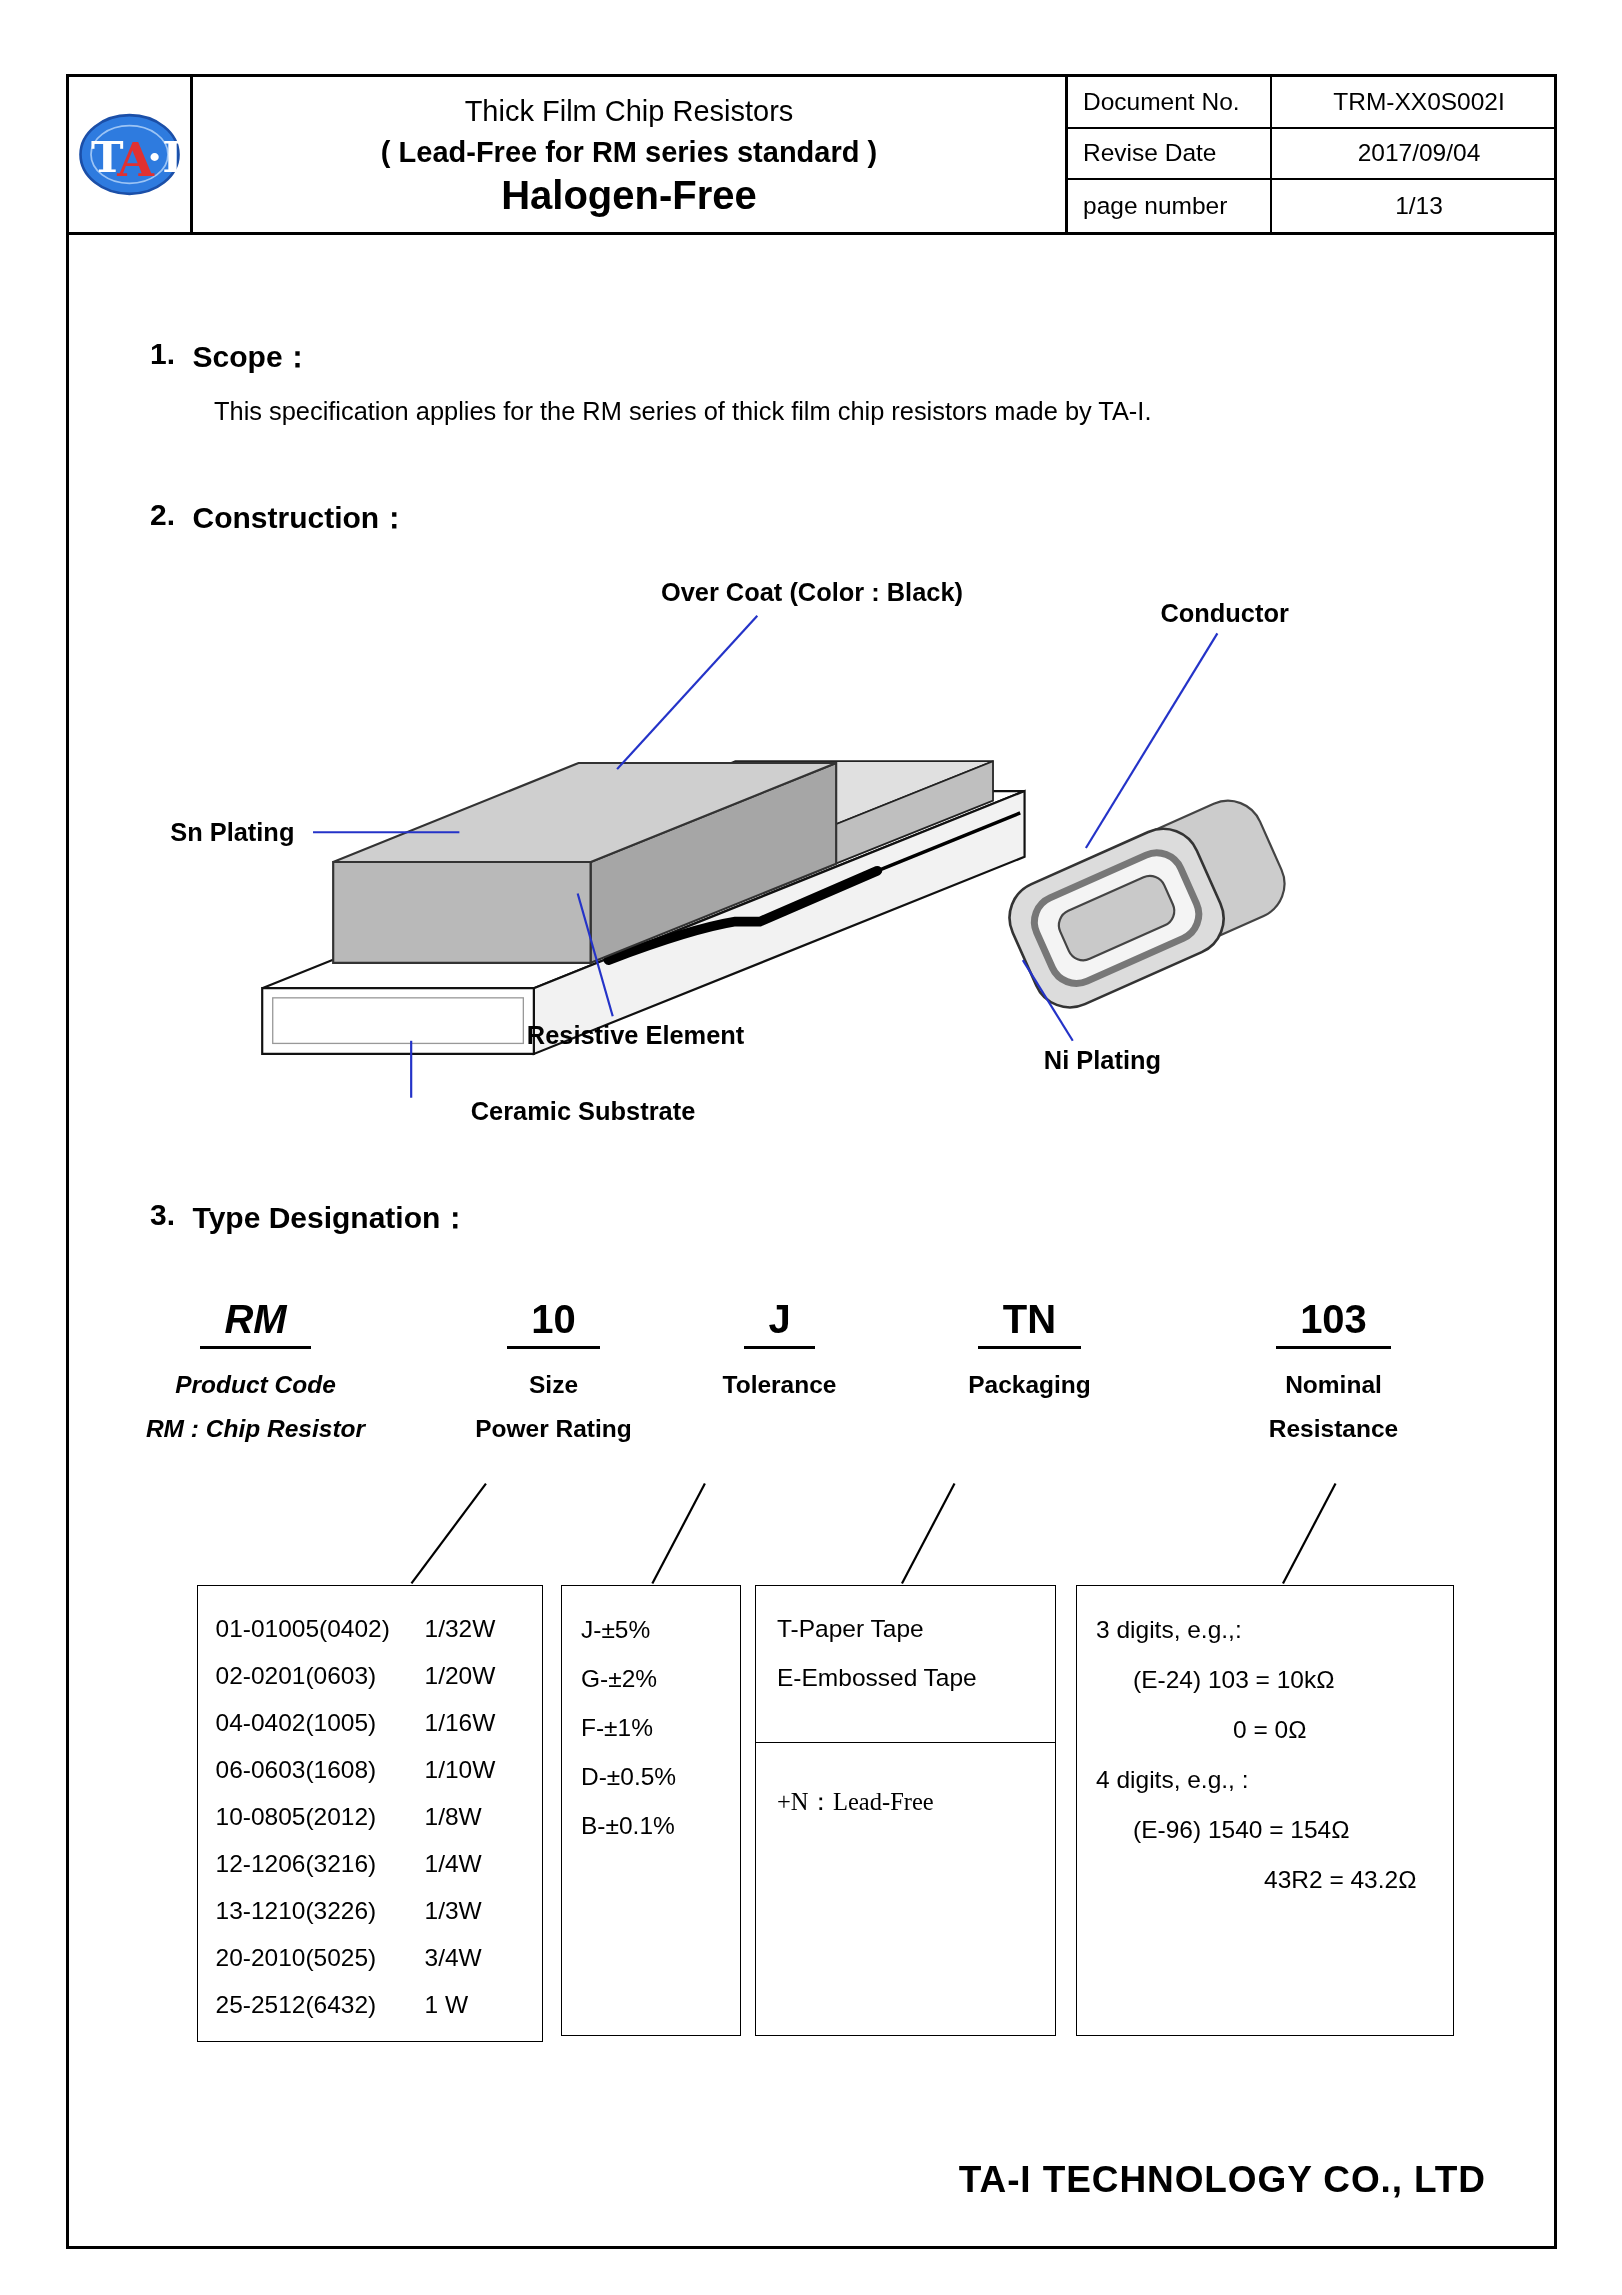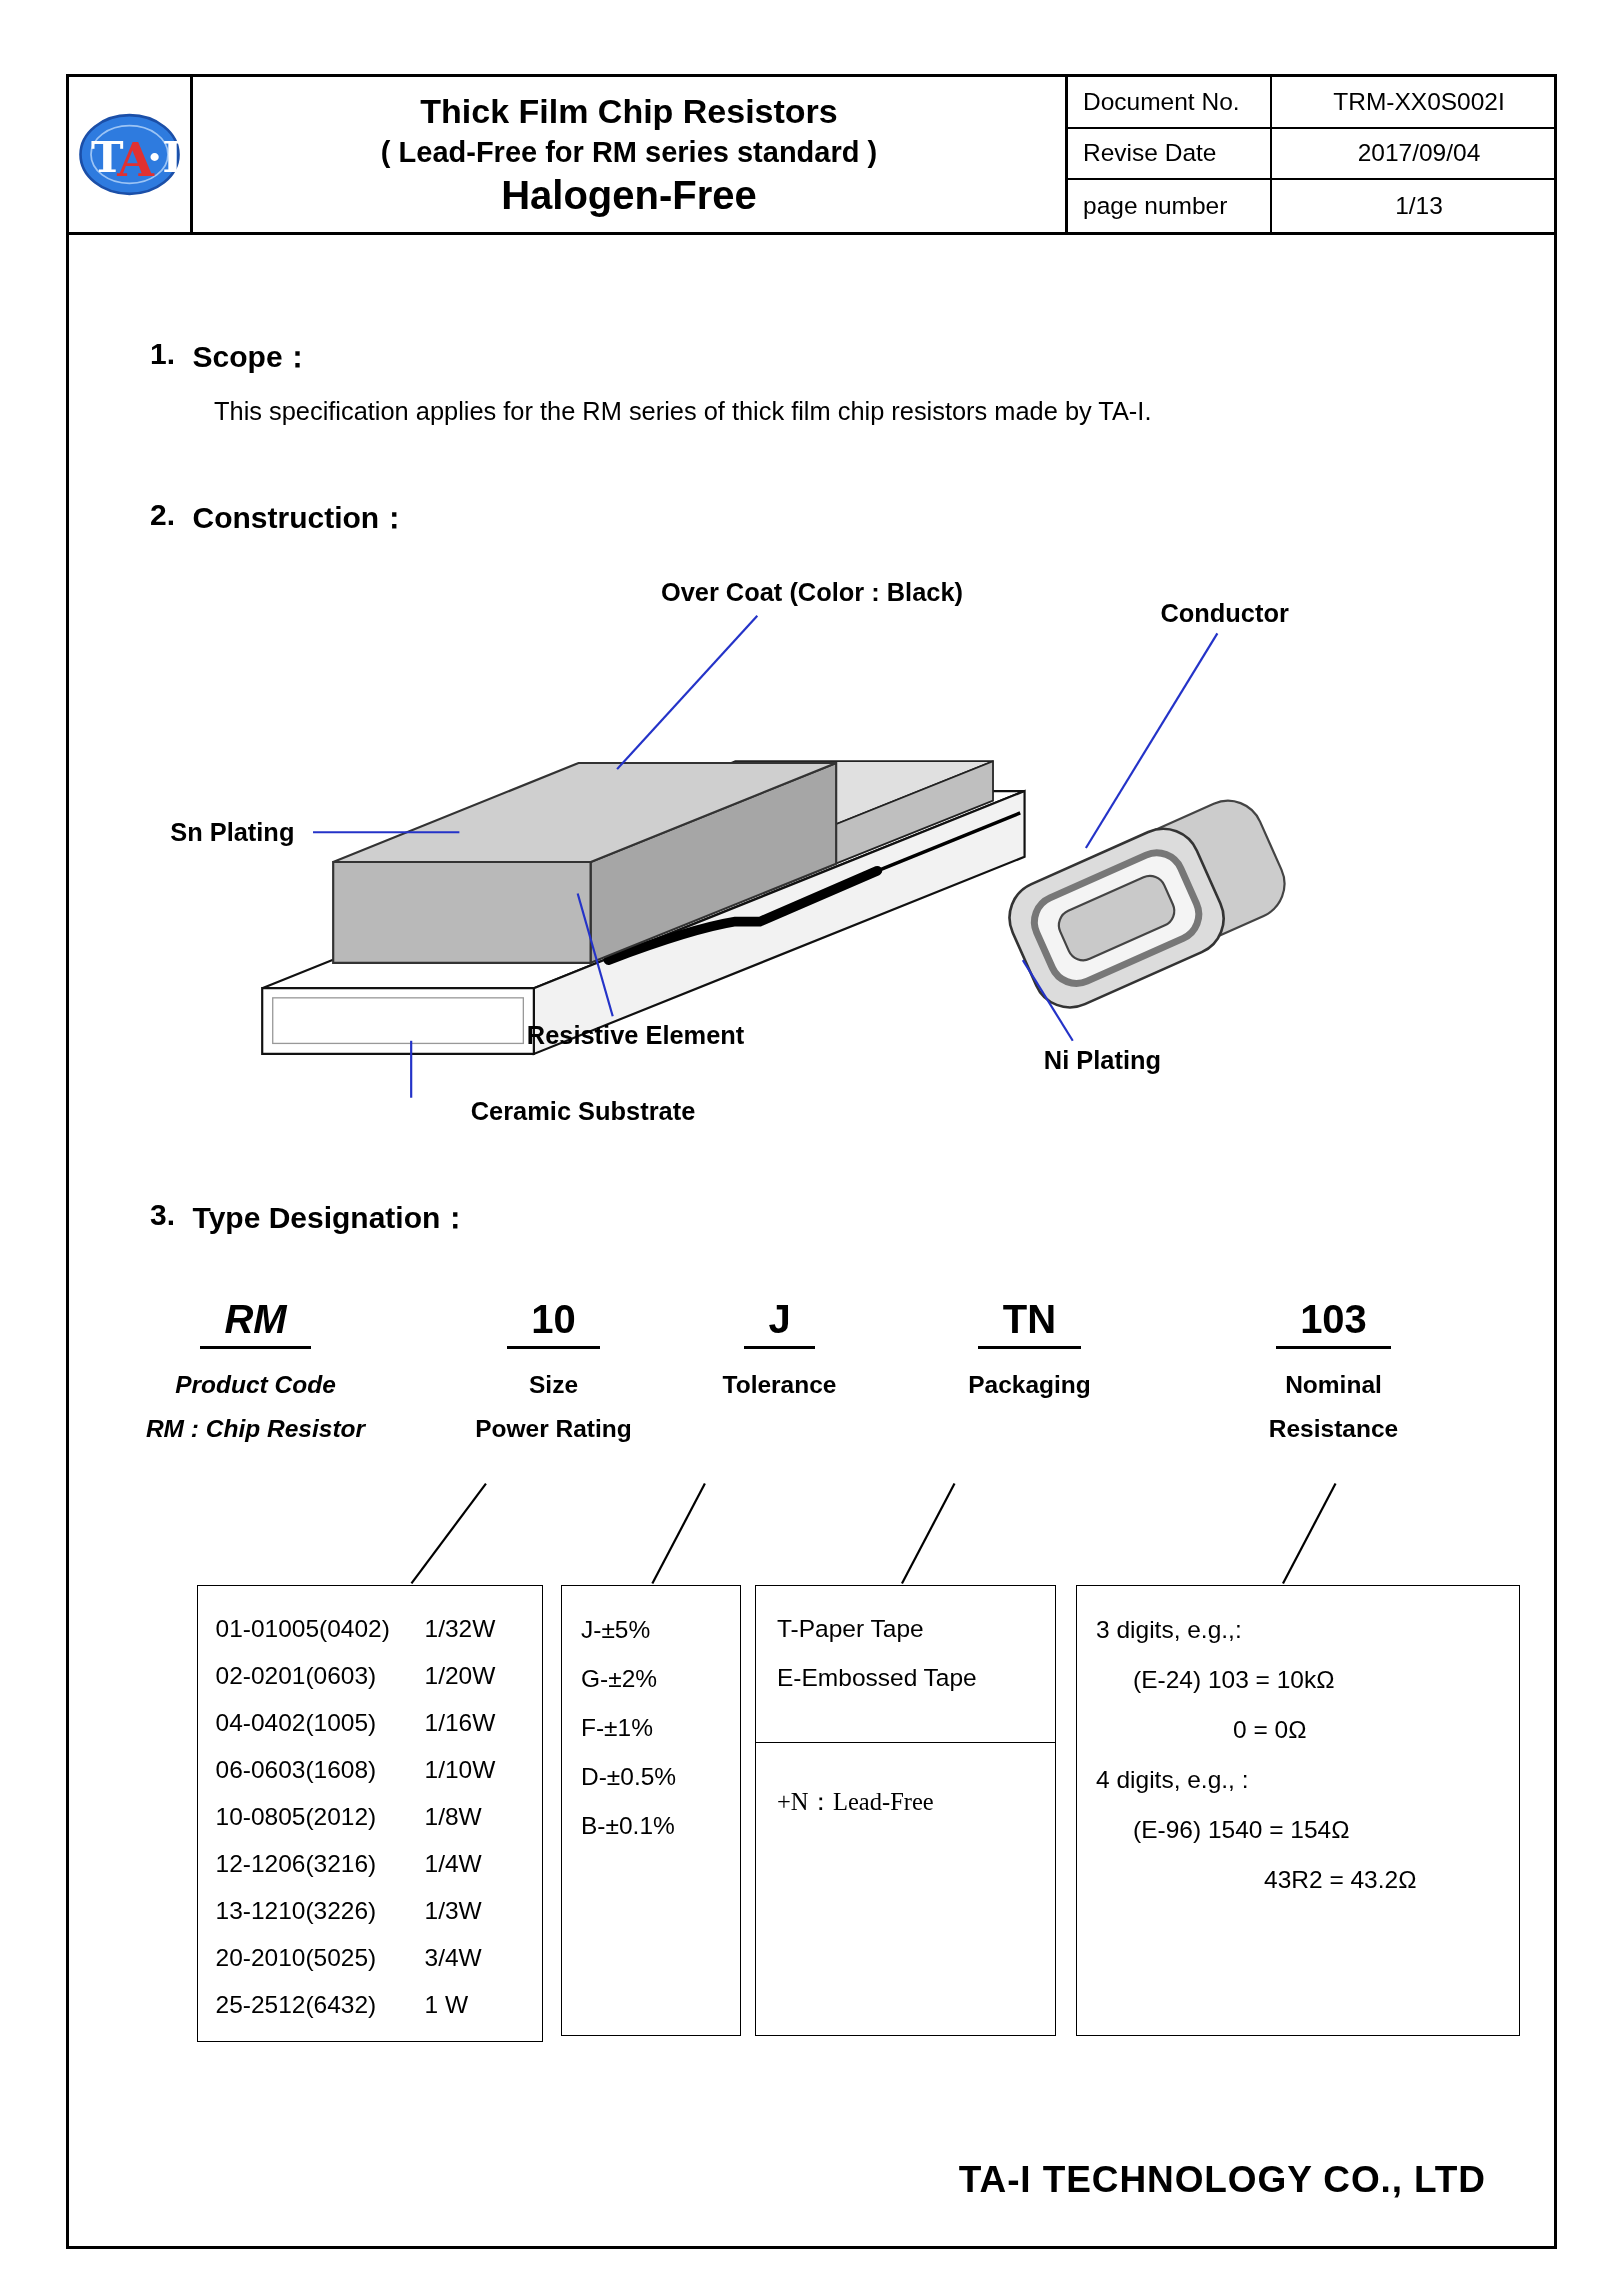--- a/index.html
+++ b/index.html
@@ -7,21 +7,21 @@
   .page {
     position:relative; width:1623px; height:2295px; background:#ffffff;
     font-family:"Liberation Sans","DejaVu Sans",sans-serif; color:#000; overflow:hidden;
   }
   .frame { position:absolute; left:66px; top:74px; width:1491px; height:2175px; border:3.5px solid #000; }
 
   
   .header { position:absolute; left:0; top:0; width:100%; height:158px; border-bottom:3.5px solid #000; display:flex; }
   .logo-cell { width:124px; border-right:3.5px solid #000; display:flex; align-items:center; justify-content:center; }
   .title-cell { flex:1; text-align:center; padding-top:12.3px; }
-  .title-main { font-size:34px; font-weight:bold; line-height:44px; }
+  .title-main { font-size:29px; font-weight:normal; line-height:44px; }
   .title-sub  { font-size:29px; font-weight:bold; line-height:39px; }
   .title-halogen { font-size:40px; font-weight:bold; line-height:46px; }
   .doc-table { width:489px; border-left:3.5px solid #000; display:grid; grid-template-columns:202px 1fr; grid-auto-rows:1fr; }
   .doc-cell { font-size:24.5px; display:flex; align-items:center; padding-left:15px; border-bottom:2.6px solid #000; }
   .doc-cell.value { justify-content:center; padding-left:12px; border-left:2.6px solid #000; }
   .doc-cell.last { border-bottom:none; }
 
   
   .sec-heading { position:absolute; display:flex; gap:17.5px; font-size:30px; font-weight:bold; }
   .scope-body { position:absolute; font-size:25.4px; }
@@ -39,21 +39,21 @@
   .box { position:absolute; top:1508px; border:1.8px solid #000; font-size:24.5px; background:#fff; }
   .box-size { left:128px; width:346px; height:457px; padding-top:19px; }
   .size-row { display:flex; padding-left:17.5px; line-height:47px; }
   .size-code { width:209px; }
   .box-tol { left:492px; width:180px; height:451px; padding-top:19px; }
   .tol-item { padding-left:19px; line-height:49px; }
   .box-pack { left:686px; width:301px; height:451px; padding-top:17.5px; }
   .pack-item { padding-left:21px; line-height:49px; }
   .pack-divider { position:absolute; left:0; top:156px; width:100%; border-top:1.8px solid #000; }
   .pack-note { position:absolute; left:21px; top:191px; line-height:49px;font-family:Liberation Serif, serif; }
-  .box-nom { left:1007px; width:444px; height:451px; padding-top:19px; }
+  .box-nom { left:1007px; width:378px; height:451px; padding-top:19px; }
   .nom-line { line-height:50px; }
   .ind0 { padding-left:19px; }
   .ind1 { padding-left:56px; }
   .ind2 { padding-left:156px; }
   .ind3 { padding-left:187px; }
 
   .footer { position:absolute; right:68px; top:2082px; font-size:37px; font-weight:bold; letter-spacing:0.9px; }
 </style>
 </head>
 <body>

